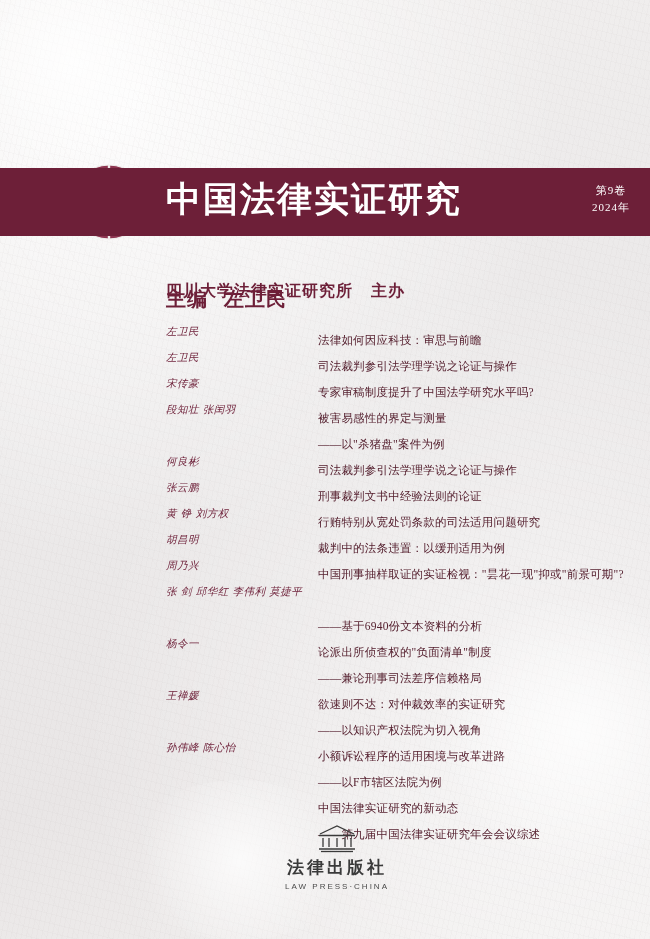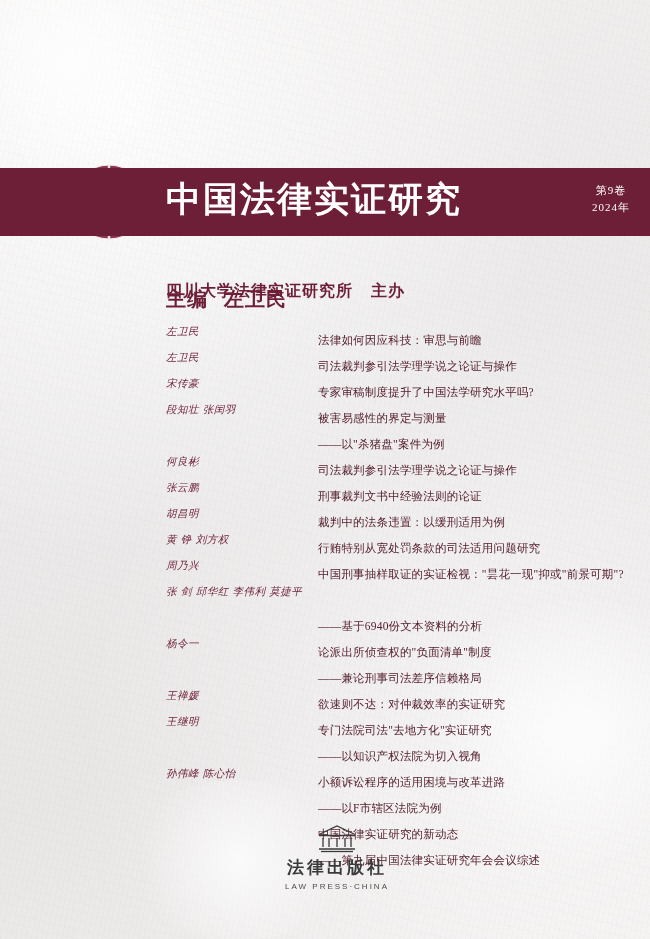--- a/index.html
+++ b/index.html
@@ -256,28 +256,28 @@
       </div>
       <div class="toc-row">
         <div class="authors">何良彬</div>
         <div class="title">司法裁判参引法学理学说之论证与操作</div>
       </div>
       <div class="toc-row">
         <div class="authors">张云鹏</div>
         <div class="title">刑事裁判文书中经验法则的论证</div>
       </div>
       <div class="toc-row">
+        <div class="authors">黄  铮  刘方权</div>
+        <div class="title">行贿特别从宽处罚条款的司法适用问题研究</div>
+      </div>
+      <div class="toc-row">
         <div class="authors">胡昌明</div>
         <div class="title">裁判中的法条违置：以缓刑适用为例</div>
       </div>
       <div class="toc-row">
-        <div class="authors">黄  铮  刘方权</div>
-        <div class="title">行贿特别从宽处罚条款的司法适用问题研究</div>
-      </div>
-      <div class="toc-row">
         <div class="authors">周乃兴</div>
         <div class="title">中国刑事抽样取证的实证检视："昙花一现"抑或"前景可期"?</div>
       </div>
       <div class="toc-row">
         <div class="authors">张  剑  邱华红  李伟利  莫捷平</div>
       </div>
       <div class="toc-row subrow">
         <div class="authors"></div>
         <div class="title sub">——基于6940份文本资料的分析</div>
       </div>
@@ -285,24 +285,20 @@
         <div class="authors">杨令一</div>
         <div class="title">论派出所侦查权的"负面清单"制度</div>
       </div>
       <div class="toc-row subrow">
         <div class="authors"></div>
         <div class="title sub">——兼论刑事司法差序信赖格局</div>
       </div>
       <div class="toc-row">
         <div class="authors">王禅媛</div>
         <div class="title">欲速则不达：对仲裁效率的实证研究</div>
-      </div>
-      <div class="toc-row">
-        <div class="authors">王继明</div>
-        <div class="title">专门法院司法"去地方化"实证研究</div>
       </div>
       <div class="toc-row subrow">
         <div class="authors"></div>
         <div class="title sub">——以知识产权法院为切入视角</div>
       </div>
       <div class="toc-row">
         <div class="authors">孙伟峰  陈心怡</div>
         <div class="title">小额诉讼程序的适用困境与改革进路</div>
       </div>
       <div class="toc-row subrow">

